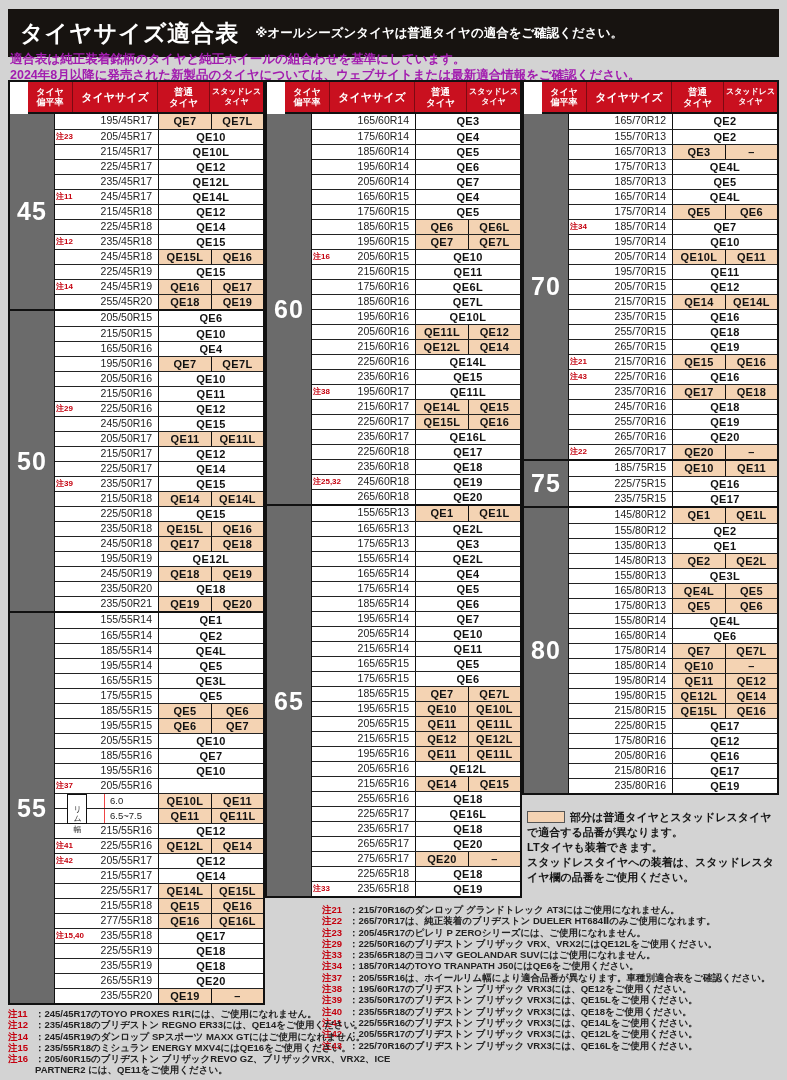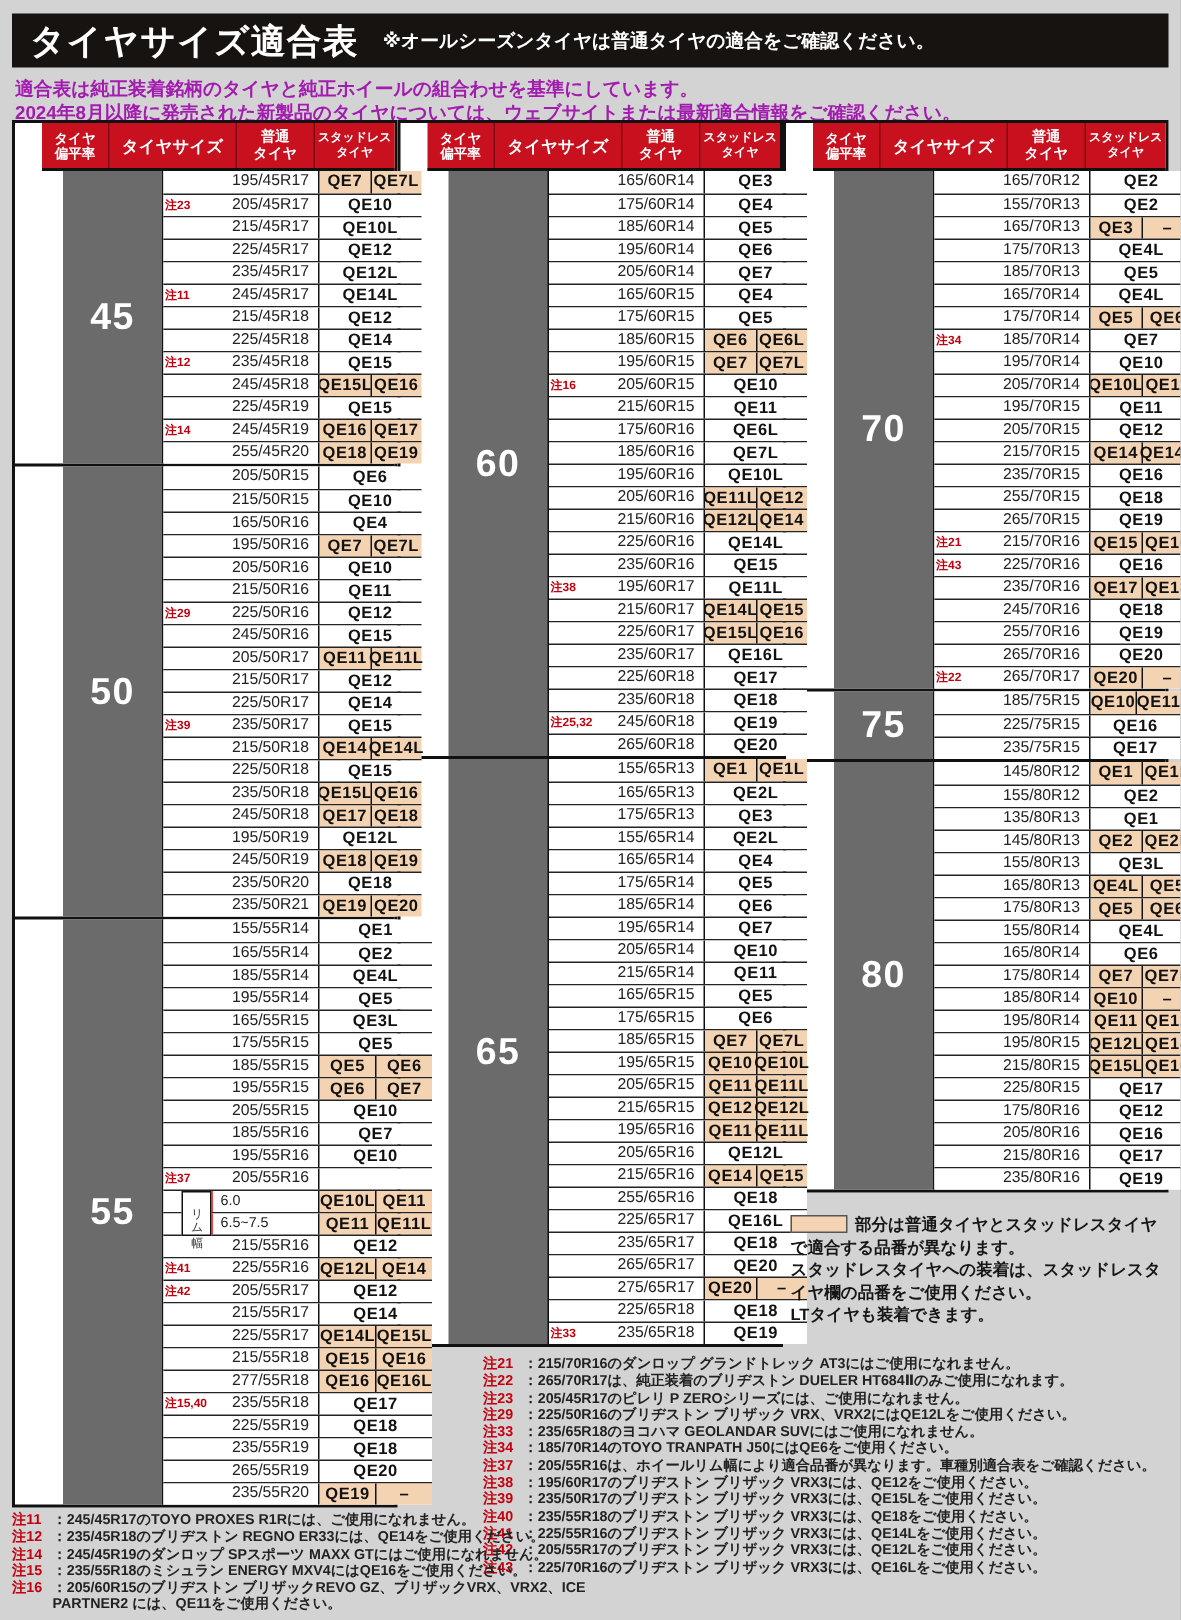--- a/index.html
+++ b/index.html
@@ -1,65 +1,65 @@
 <!DOCTYPE html>
 <html><head>
 <meta charset="utf-8">
 <style>
   * { margin:0; padding:0; box-sizing:border-box; }
   html,body { background:#b9b9b9; }
   body { font-family:"Liberation Sans","DejaVu Sans",sans-serif; }
   .page { position:relative; width:787px; height:1080px; background:#d3d3d3; overflow:hidden; margin:0 auto; }
 
   
-  .titlebar { position:absolute; left:8px; top:9px; width:771px; height:36px; background:#171310;
+  .titlebar { position:absolute; left:8px; top:9px; width:771px; height:48px; background:#171310;
               color:#fff; display:flex; align-items:center; padding:0 12px; gap:16px; }
   .title { font-size:23px; font-weight:bold; letter-spacing:1px; white-space:nowrap; }
   .title-note { font-size:12.5px; font-weight:bold; white-space:nowrap; }
 
   
   .desc { position:absolute; left:10px; top:51px; font-size:12.5px; font-weight:bold; color:#a21caf; line-height:16px; }
 
   
   .tables { position:absolute; left:8px; top:80px; display:flex; align-items:flex-start; }
   .tbl { width:257px; border:2px solid #111; background:#fff; }
   .thead { display:flex; height:32px; background:#c9101f; color:#fff; font-weight:bold;
            text-align:center; border-bottom:2px solid #111;margin-left:18px; }
   .th { display:flex; align-items:center; justify-content:center; white-space:pre-line; border-right:1px solid #7c0a12; }
   .th-ratio { width:45px; font-size:9px; line-height:10px; }
   .th-size { flex:1; font-size:11px; }
   .th-normal { width:52px; font-size:9.5px; line-height:11px; }
   .th-studless { width:53px; font-size:8px; line-height:10px; border-right:none; }
 
   .group { display:flex; }
   .group + .group { border-top:2px solid #111; }
-  .ratio-cell { width:67px; background:#6b6b6b; color:#fff; font-size:25px; font-weight:bold;
+  .ratio-cell { width:45px; background:#6b6b6b; color:#fff; font-size:25px; font-weight:bold;
                 display:flex; align-items:center; justify-content:center; border-right:1px solid #111;
-                letter-spacing:1px; flex:none;margin-left:32px; }
+                letter-spacing:1px; flex:none; }
   .rows { flex:1; background:#fff; }
   .row { display:flex; height:15px; position:relative; }
   .row + .row { border-top:1px solid #232323; }
   .size-cell { width:104px; flex:none; position:relative; background:#fff; font-size:10.5px; color:#222;
                text-align:right; padding-right:6px; line-height:13px; border-right:1px solid #111; }
   .note { position:absolute; left:1px; top:3px; font-size:8px; line-height:8px; color:#c4000e; font-weight:bold; }
   .chain { flex:1; display:flex; }
   .c-cell { display:flex; align-items:center; justify-content:center; font-weight:bold; font-size:11px;
             color:#111; background:#fff; letter-spacing:0.4px; line-height:13px; }
   .c-span { flex:1; }
   .c-half { width:50%; }
   .c-half + .c-half { border-left:1px solid #111; }
   .hl { background:#f4d3b3; }
 
   
   .size-cell.rim { display:flex; text-align:left; padding-right:0; }
   .rim-label { position:absolute; left:12px; top:0; width:20px; height:30px; z-index:5; background:#fff;
                border:1px solid #111; color:#333; writing-mode:vertical-rl; font-size:8px; letter-spacing:0;
                display:flex; align-items:center; justify-content:center; }
-  .rim-value { flex:1; margin-left:30px; font-size:9.5px; color:#222; padding-left:5px; line-height:13px;
-               border-left:3px solid #ef4444; }
+  .rim-value { flex:1; margin-left:49px; font-size:9.5px; color:#222; padding-left:5px; line-height:13px;
+               border-left:1px solid #ef4444; }
 
   
   .legend { position:absolute; left:527px; top:810px; width:254px; font-size:11px; font-weight:bold;
             color:#161616; line-height:15px; }
   .swatch { display:inline-block; width:38px; height:12px; background:#f4d3b3; border:1px solid #555;
             vertical-align:-2px; margin-right:5px; }
 
   
   .fn { position:absolute; font-size:9.5px; line-height:11.3px; color:#222; font-weight:bold; }
   .fn-left  { left:8px;   top:1008px; width:396px; }
@@ -1146,22 +1146,22 @@
                 <div class="c-cell c-span">QE19</div>
               </div>
             </div>
           </div>
         </div>
       </div>
     </div>
 
   <div class="legend">
     <div><span class="swatch"></span><span>部分は普通タイヤとスタッドレスタイヤで適合する品番が異なります。</span></div>
+    <div>LTタイヤも装着できます。</div>
     <div>スタッドレスタイヤへの装着は、スタッドレスタイヤ欄の品番をご使用ください。</div>
-    <div>LTタイヤも装着できます。</div>
   </div>
 
   <div id="fn-right" class="fn fn-right">
       <div class="fn-line">
         <div class="fn-n">注21</div>
         <div class="fn-t">：215/70R16のダンロップ グランドトレック AT3にはご使用になれません。</div>
       </div>
       <div class="fn-line">
         <div class="fn-n">注22</div>
         <div class="fn-t">：265/70R17は、純正装着のブリヂストン DUELER HT684Ⅱのみご使用になれます。</div>

